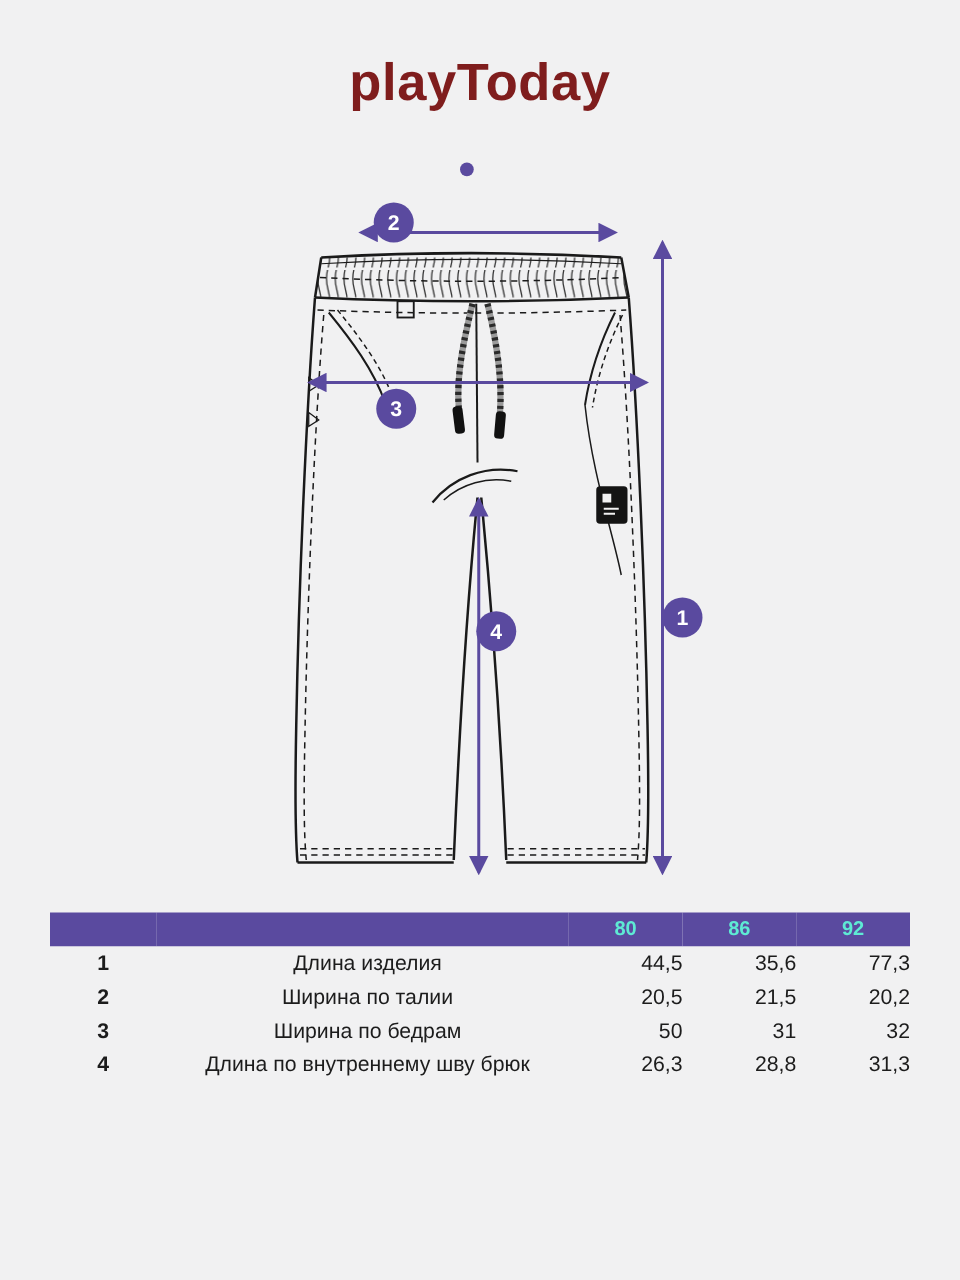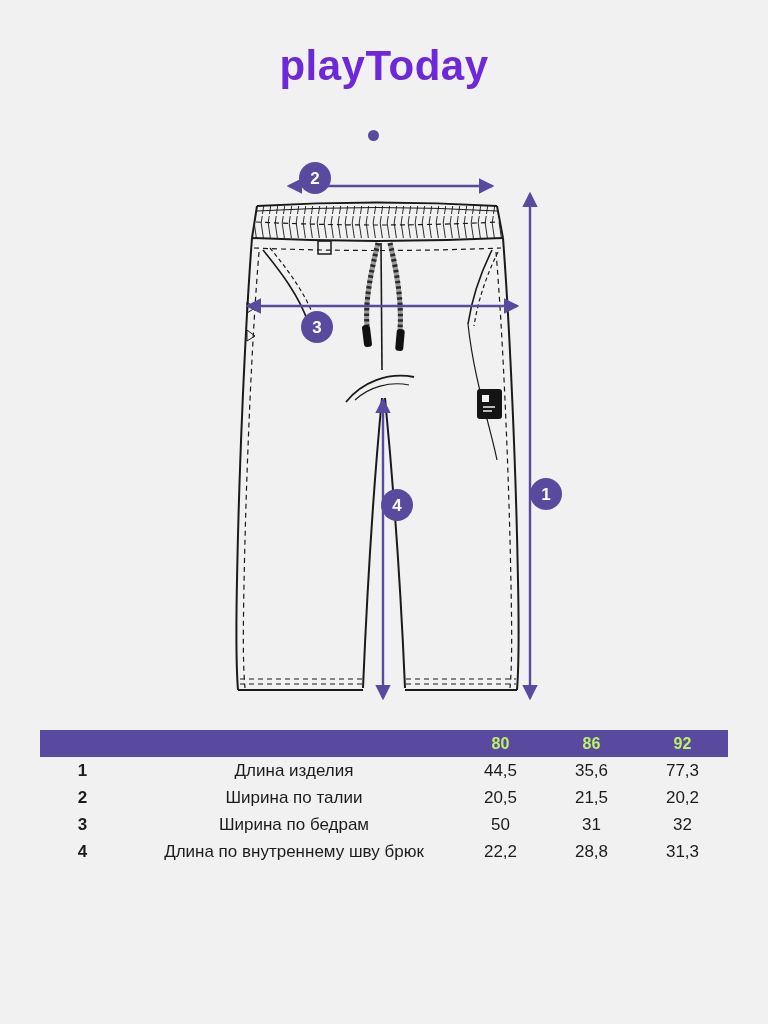--- a/index.html
+++ b/index.html
@@ -8,46 +8,46 @@
     background: #f1f1f2;
     font-family: "Liberation Sans", sans-serif;
     position: relative;
     overflow: hidden;
   }
   .page { position: absolute; inset: 0; width: 768px; height: 1024px; }
 
   .logo {
     position: absolute; top: 42px; left: 0; width: 100%;
     text-align: center;
-    color: #6d28d9;
+    color: #7f1d1d;
     font-size: 42px;
     font-weight: bold;
     letter-spacing: 0.5px;
   }
   .logo-dot {
     position: absolute; top: 88px; left: calc(50% - 16px);
     width: 11px; height: 11px; border-radius: 50%;
     background: #5a4a9f;
   }
 
   .drawing { position: absolute; top: 0; left: 0; width: 768px; height: 730px; }
 
   .size-table {
     position: absolute; top: 730px; left: 40px; width: 688px;
     border-collapse: collapse; table-layout: fixed;
     font-size: 17px; color: #1c1c1c;
   }
   .size-table th, .size-table td { height: 27px; padding: 0; font-weight: normal; vertical-align: middle; }
   .size-table thead th {
-    background: #5a4a9f; color: #bef264;
+    background: #5a4a9f; color: #5eead4;
     font-weight: bold; font-size: 16px; text-align: center;
   }
   .size-table td.num { text-align: center; font-weight: bold; }
   .size-table td.label { text-align: center; padding-left: 8px; }
-  .size-table td.val { text-align: center; }
+  .size-table td.val { text-align: right; }
 </style>
 </head>
 <body>
 
 <div class="page">
 
   <div class="logo">
     <span>playToday</span>
     <span class="logo-dot"></span>
   </div>
@@ -184,20 +184,20 @@
       <tr>
         <td class="num">3</td>
         <td class="label">Ширина по бедрам</td>
         <td class="val">50</td>
         <td class="val">31</td>
         <td class="val">32</td>
       </tr>
       <tr>
         <td class="num">4</td>
         <td class="label">Длина по внутреннему шву брюк</td>
-        <td class="val">22,2</td>
+        <td class="val">26,3</td>
         <td class="val">28,8</td>
         <td class="val">31,3</td>
       </tr>
     </tbody>
   </table>
 
 </div>
 
 </body></html>

